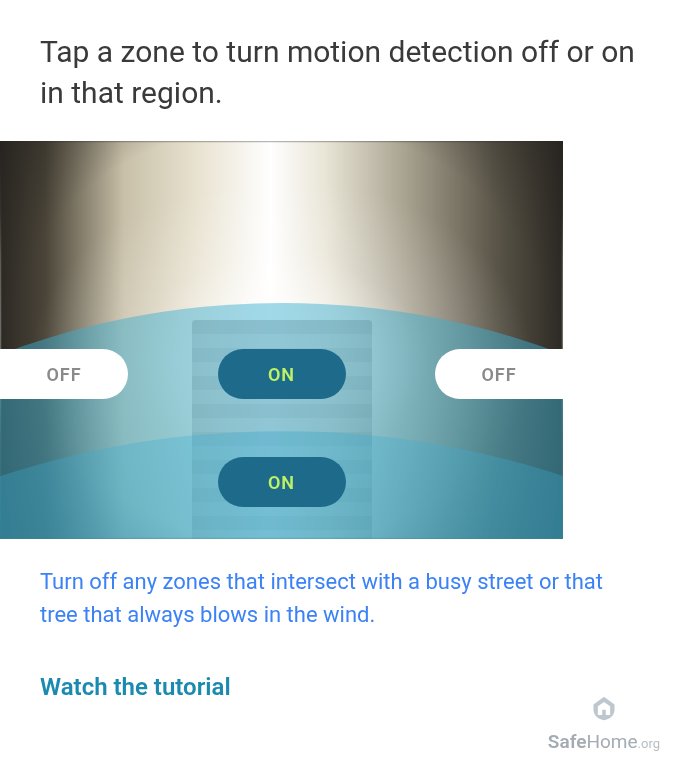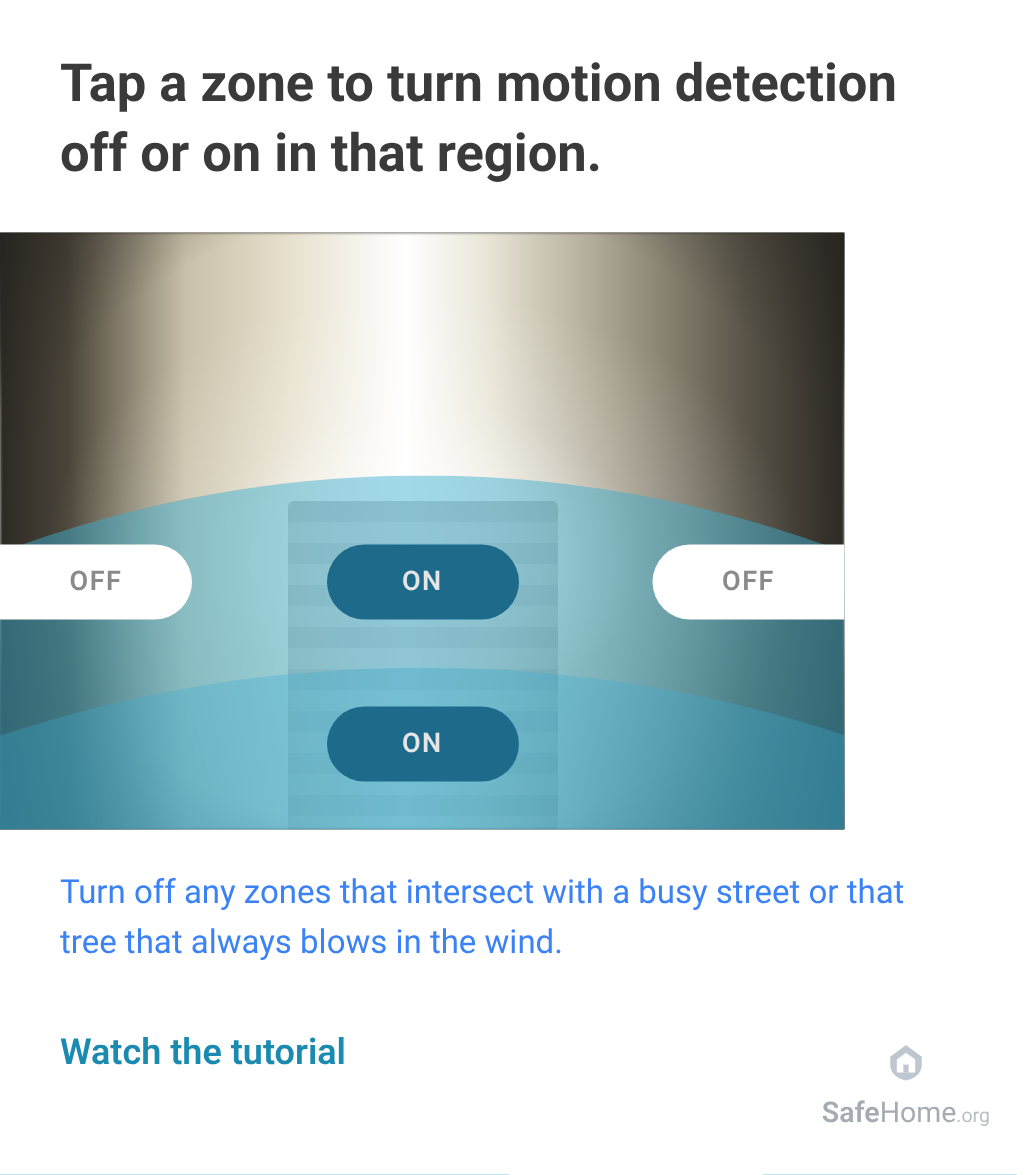--- a/index.html
+++ b/index.html
@@ -12,22 +12,22 @@
       background: #ffffff;
       width: 684px;
       height: 783px;
       overflow: hidden;
       position: relative;
     }
     .header {
       padding: 32px 40px 28px 40px;
     }
     .header-title {
-      font-size: 35px;
-      font-weight: 700;
+      font-size: 30px;
+      font-weight: 400;
       color: #3a3a3a;
       line-height: 1.35;
     }
     .camera-view {
       position: relative;
       width: 563px;
       height: 398px;
       overflow: hidden;
       background: linear-gradient(180deg, #2a2a28 0%, #3a3a35 8%, #5a5a50 18%, #d8d2c0 30%, #ffffff 48%, #e8e4d5 60%, #7a7568 75%, #4a4640 100%);
     }
@@ -137,21 +137,21 @@
       border-bottom-left-radius: 0;
       margin-left: 0;
     }
     .zone-pill.off.right {
       border-top-right-radius: 0;
       border-bottom-right-radius: 0;
       margin-right: 0;
     }
     .zone-pill.on {
       background: #1d6a8a;
-      color: #e5e5e5;
+      color: #bef264;
       padding: 0 36px;
       align-items: center;
     }
     .description {
       padding: 26px 40px 0 40px;
     }
     .description-text {
       font-size: 22px;
       color: #3b82f6;
       line-height: 1.5;

